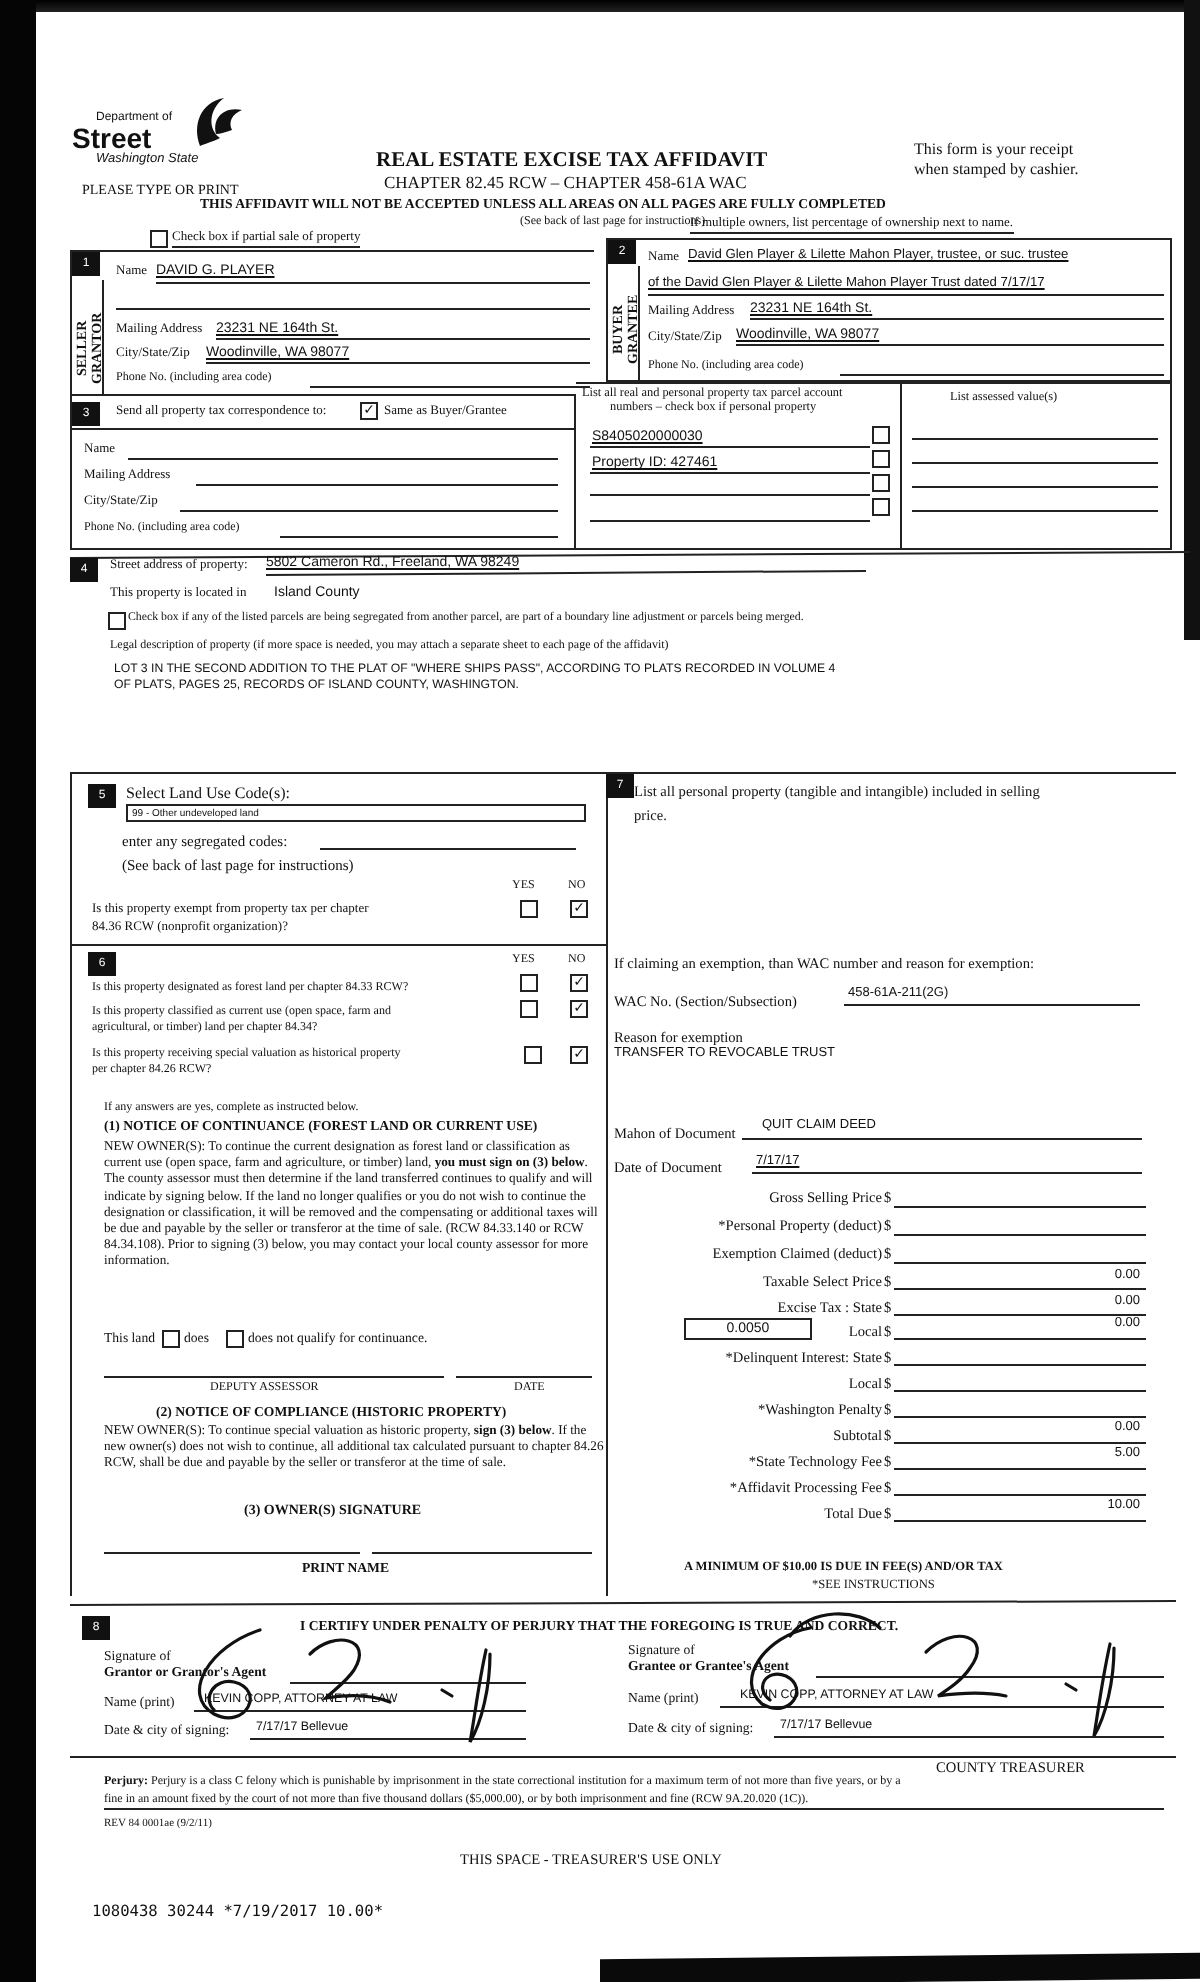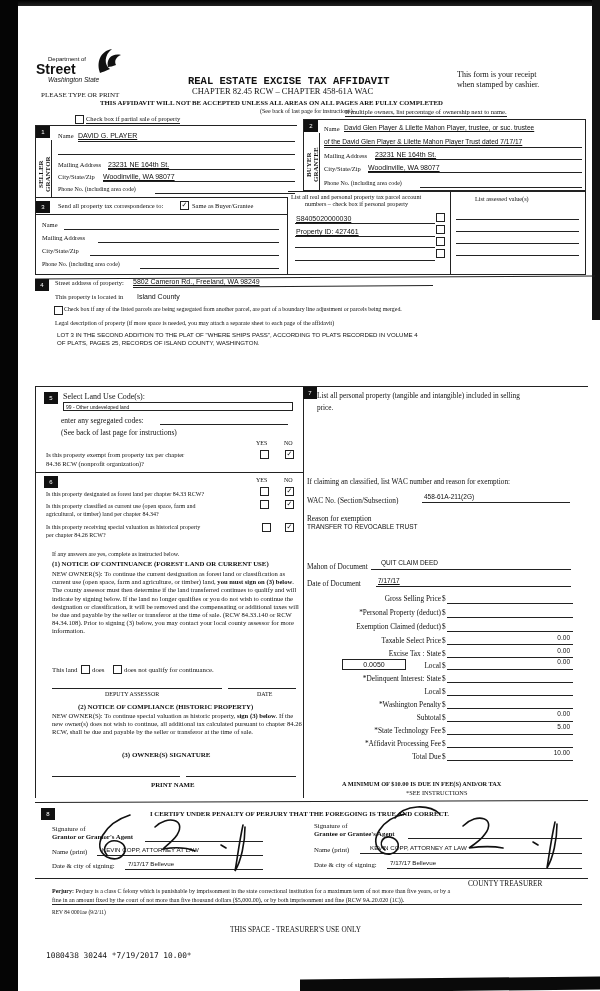--- a/index.html
+++ b/index.html
@@ -36,21 +36,21 @@
 <div class="abs" style="left:36px;top:47px;width:90px;height:36px;">
   <div class="abs sans" style="left:12px;top:9px;font-size:6px;">Department of</div>
   <div class="abs sans b" style="left:0;top:15px;font-size:14px;line-height:1;">Street</div>
   <svg class="abs" style="left:58px;top:0;" width="30" height="30" viewBox="0 0 30 30">
     <path d="M6 26 C2 16 6 4 18 2 C10 8 10 18 16 22 C12 24 8 25 6 26 Z" fill="#111"></path>
     <path d="M14 20 C12 12 18 6 27 8 C22 10 20 14 22 18 C19 19 16 20 14 20 Z" fill="#111"></path>
   </svg>
   <div class="abs sans" style="left:12px;top:29px;font-size:6.5px;font-style:italic;">Washington State</div>
 </div>
 
-<div class="abs b" style="left:188px;top:75px;font-size:10.5px;white-space:nowrap;font-family:Liberation Mono, monospace;">REAL ESTATE EXCISE TAX AFFIDAVIT</div>
+<div class="abs b" style="left:188px;top:75px;font-size:10.5px;white-space:nowrap;">REAL ESTATE EXCISE TAX AFFIDAVIT</div>
 <div class="abs t8" style="left:192px;top:87px;font-size:8.5px;">CHAPTER 82.45 RCW – CHAPTER 458-61A WAC</div>
 <div class="abs t" style="left:41px;top:92px;">PLEASE TYPE OR PRINT</div>
 <div class="abs t b" style="left:100px;top:100px;font-size:6.8px;">THIS AFFIDAVIT WILL NOT BE ACCEPTED UNLESS ALL AREAS ON ALL PAGES ARE FULLY COMPLETED</div>
 <div class="abs t" style="left:260px;top:108px;font-size:6px;">(See back of last page for instructions)</div>
 <div class="abs t8" style="left:457px;top:71px;">This form is your receipt</div>
 <div class="abs t8" style="left:457px;top:81px;">when stamped by cashier.</div>
 
 <div class="abs cb" style="left:75px;top:115px;"></div>
 <div class="abs t ul" style="left:86px;top:116px;font-size:6.5px;">Check box if partial sale of property</div>
 <div class="abs t ul" style="left:345px;top:109px;font-size:6.5px;">If multiple owners, list percentage of ownership next to name.</div>
@@ -205,21 +205,21 @@
 </div>
 <div class="abs t b" style="left:122px;top:752px;font-size:7px;">(3)  OWNER(S) SIGNATURE</div>
 <div class="abs hline" style="left:52px;top:776px;width:128px;"></div>
 <div class="abs hline" style="left:186px;top:776px;width:110px;"></div>
 <div class="abs t b" style="left:151px;top:782px;font-size:6.8px;">PRINT NAME</div>
 
 <div class="abs num" style="left:303px;top:387px;">7</div>
 <div class="abs t8" style="left:317px;top:392px;font-size:7.3px;">List all  personal property (tangible and intangible) included in selling</div>
 <div class="abs t8" style="left:317px;top:404px;font-size:7.3px;">price.</div>
 
-<div class="abs t8" style="left:307px;top:478px;font-size:7.3px;">If claiming an classified, list WAC number and reason for exemption:</div>
+<div class="abs t8" style="left:307px;top:478px;font-size:7.3px;">If claiming an exemption, than WAC number and reason for exemption:</div>
 <div class="abs t8" style="left:307px;top:497px;font-size:7.3px;">WAC No. (Section/Subsection)</div>
 <div class="abs sans t" style="left:424px;top:494px;font-size:6.5px;">458-61A-211(2G)</div>
 <div class="abs hline" style="left:422px;top:502px;width:148px;"></div>
 <div class="abs t8" style="left:307px;top:515px;font-size:7.3px;">Reason for exemption</div>
 <div class="abs sans t" style="left:307px;top:524px;font-size:6.5px;">TRANSFER TO REVOCABLE TRUST</div>
 
 <div class="abs t8" style="left:307px;top:563px;font-size:7.3px;">Mahon of Document</div>
 <div class="abs sans t" style="left:381px;top:560px;font-size:6.5px;">QUIT CLAIM DEED</div>
 <div class="abs hline" style="left:371px;top:569px;width:200px;"></div>
 <div class="abs t8" style="left:307px;top:580px;font-size:7.3px;">Date of Document</div>

